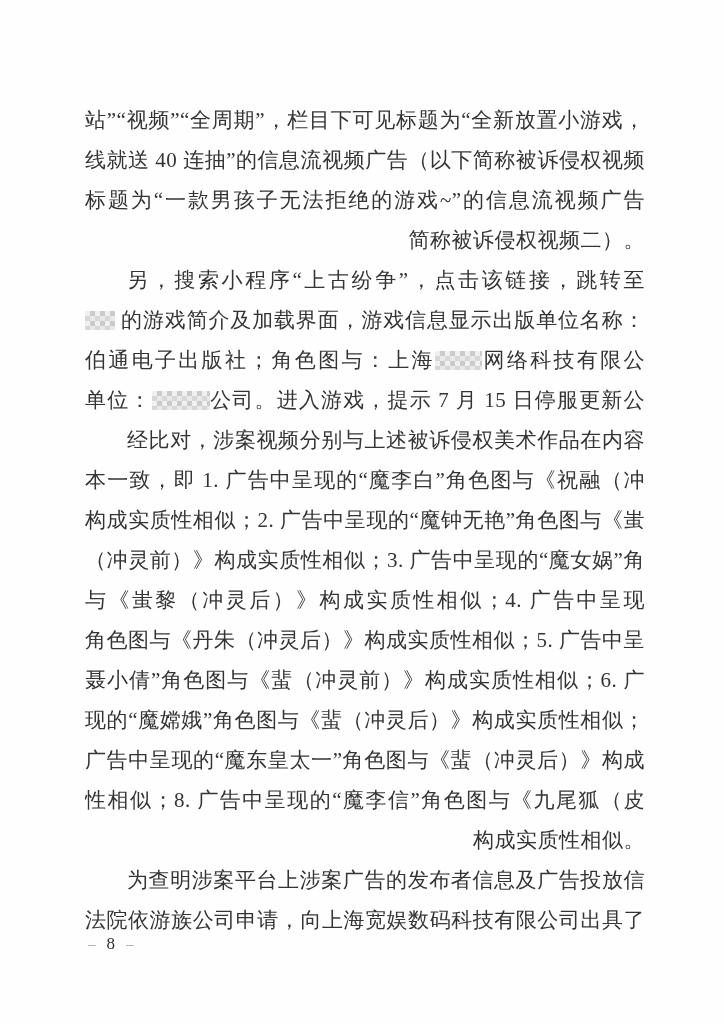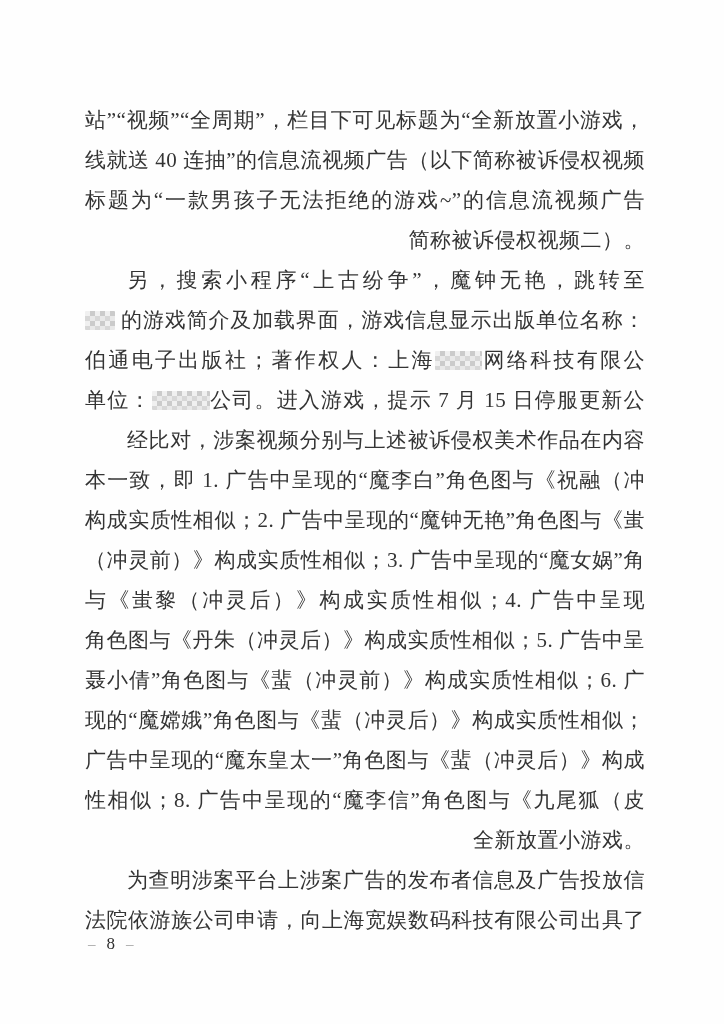--- a/index.html
+++ b/index.html
@@ -62,37 +62,37 @@
 
 <div class="page">
   <div class="doc">
       <div class="para">
         <div class="line j"><span>站”“视频”“全周期”，栏目下可见标题为“全新放置小游戏，上</span></div>
         <div class="line j"><span>线就送 40 连抽”的信息流视频广告（以下简称被诉侵权视频一）；</span></div>
         <div class="line j"><span>标题为“一款男孩子无法拒绝的游戏~”的信息流视频广告（以下</span></div>
         <div class="line"><span>简称被诉侵权视频二）。</span></div>
       </div>
       <div class="para">
-        <div class="line j ind"><span>另，搜索小程序“上古纷争”，魔钟无艳，跳转至 </span></div>
+        <div class="line j ind"><span>另，搜索小程序“上古纷争”，点击该链接，跳转至 </span></div>
         <div class="line j"><span class="redact" style="width: 30px;"></span><span> 的游戏简介及加载界面，游戏信息显示出版单位名称：北京</span></div>
-        <div class="line j"><span>伯通电子出版社；著作权人：上海</span><span class="redact" style="width: 47px;"></span><span>网络科技有限公司；运营</span></div>
+        <div class="line j"><span>伯通电子出版社；角色图与：上海</span><span class="redact" style="width: 47px;"></span><span>网络科技有限公司；运营</span></div>
         <div class="line j"><span>单位：</span><span class="redact" style="width: 58px;"></span><span>公司。进入游戏，提示 7 月 15 日停服更新公告。</span></div>
       </div>
       <div class="para">
         <div class="line j ind"><span>经比对，涉案视频分别与上述被诉侵权美术作品在内容上基</span></div>
         <div class="line j"><span>本一致，即 1. 广告中呈现的“魔李白”角色图与《祝融（冲灵后）》</span></div>
         <div class="line j"><span>构成实质性相似；2. 广告中呈现的“魔钟无艳”角色图与《蚩黎</span></div>
         <div class="line j"><span>（冲灵前）》构成实质性相似；3. 广告中呈现的“魔女娲”角色图</span></div>
         <div class="line j"><span>与《蚩黎（冲灵后）》构成实质性相似；4. 广告中呈现的“魔赵云”</span></div>
         <div class="line j"><span>角色图与《丹朱（冲灵后）》构成实质性相似；5. 广告中呈现的“魔</span></div>
         <div class="line j"><span>聂小倩”角色图与《蜚（冲灵前）》构成实质性相似；6. 广告中呈</span></div>
         <div class="line j"><span>现的“魔嫦娥”角色图与《蜚（冲灵后）》构成实质性相似；7.</span></div>
         <div class="line j"><span>广告中呈现的“魔东皇太一”角色图与《蜚（冲灵后）》构成实质</span></div>
         <div class="line j"><span>性相似；8. 广告中呈现的“魔李信”角色图与《九尾狐（皮肤）》</span></div>
-        <div class="line"><span>全新放置小游戏。</span></div>
+        <div class="line"><span>构成实质性相似。</span></div>
       </div>
       <div class="para">
         <div class="line j ind"><span>为查明涉案平台上涉案广告的发布者信息及广告投放信息，</span></div>
         <div class="line j"><span>法院依游族公司申请，向上海宽娱数码科技有限公司出具了《协</span></div>
       </div>
     </div>
   <div class="pagenum">
     <span class="dash">–</span>
     <span class="num">8</span>
     <span class="dash">–</span>

